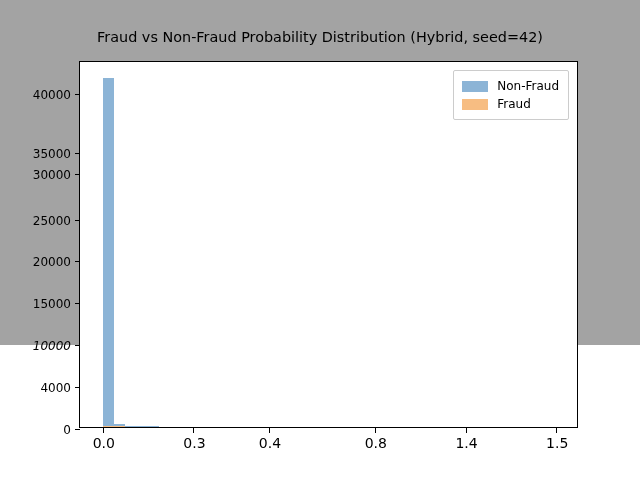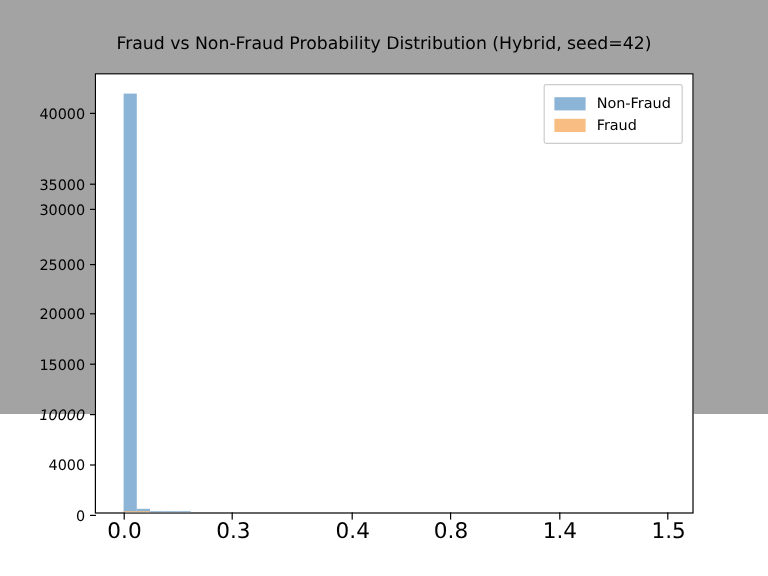--- a/index.html
+++ b/index.html
@@ -88,21 +88,21 @@
     top: 100%;
     width: 0;
     height: 5.5px;
     border-left: 1.1px solid #000000;
   }
   .xtick-label {
     position: absolute;
     top: 7px;
     left: 0;
     transform: translateX(-50%);
-    font-size: 18px;
+    font-size: 14px;
     line-height: 18px;
     white-space: nowrap;
     color: #000000;
   }
 
   
   #legend {
     position: absolute;
     right: 8px;
     top: 8px;
@@ -178,21 +178,21 @@
           <span class="ytick-label">40000</span>
         </div>
       </div>
     <div id="x-axis-ticks">
         <div class="xtick" style="left: 22.8055px;">
           <span class="xtick-label">0.0</span>
         </div>
         <div class="xtick" style="left: 113.483px;">
           <span class="xtick-label">0.3</span>
         </div>
-        <div class="xtick" style="left: 213px;">
+        <div class="xtick" style="left: 189px;">
           <span class="xtick-label">0.4</span>
         </div>
         <div class="xtick" style="left: 294.839px;">
           <span class="xtick-label">0.8</span>
         </div>
         <div class="xtick" style="left: 385.517px;">
           <span class="xtick-label">1.4</span>
         </div>
         <div class="xtick" style="left: 476.195px;">
           <span class="xtick-label">1.5</span>

